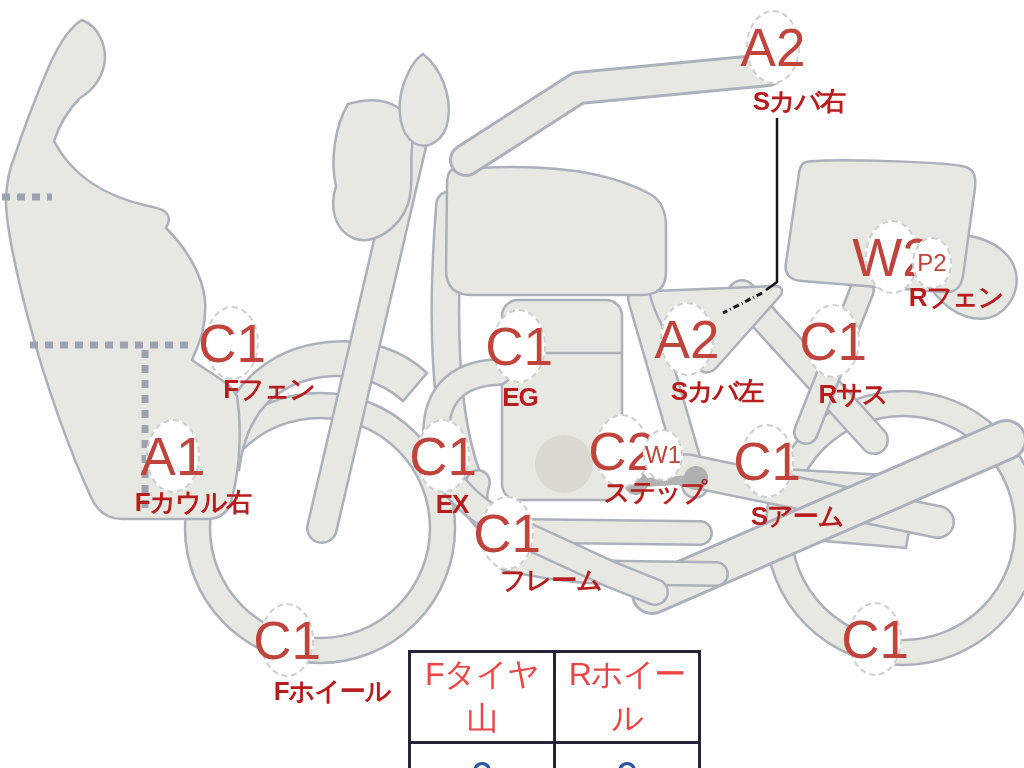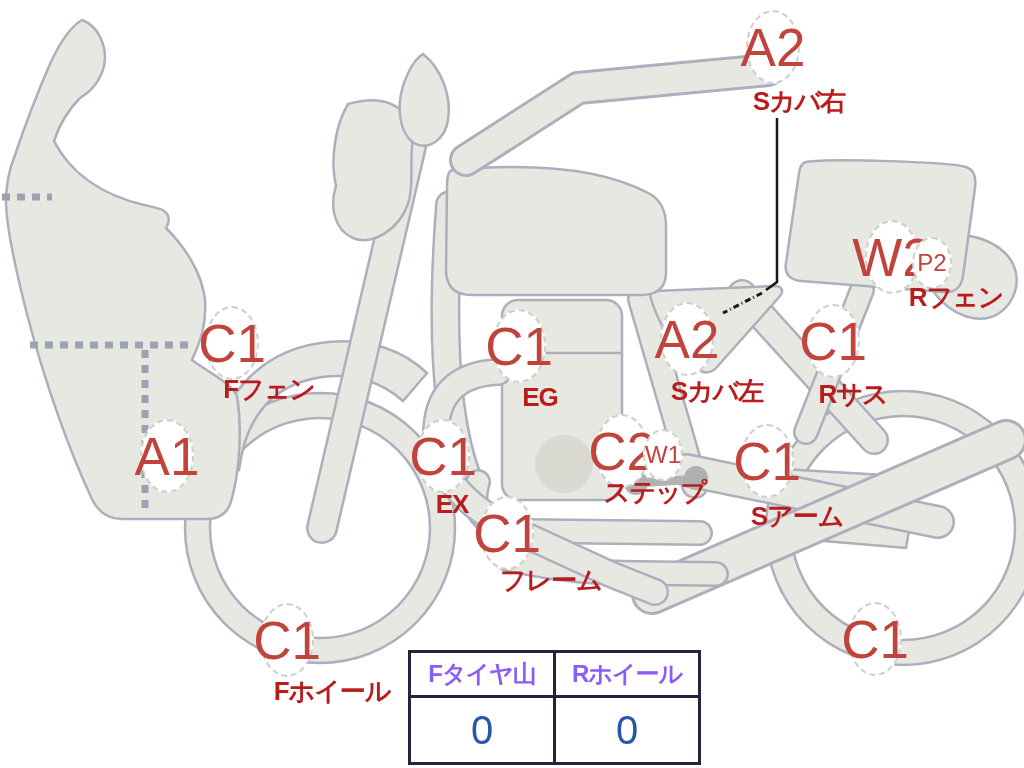--- a/index.html
+++ b/index.html
@@ -22,21 +22,21 @@
     letter-spacing:-1px;z-index:6;
   }
   .tire-table{
     position:absolute;left:408px;top:650px;border-collapse:collapse;z-index:7;
     background:#ffffff;
   }
   .tire-table th,.tire-table td{
     border:3px solid #23233c;text-align:center;vertical-align:middle;
   }
   .tire-table th{
-    width:134px;height:42px;font-size:24px;font-weight:700;color:#8b5cf6;
+    width:134px;height:42px;font-size:32px;font-weight:400;color:#ef4444;
     letter-spacing:-1px;padding:0 4px;
   }
   .tire-table td{
     height:62px;font-size:40px;font-weight:400;color:#2b55a7;
   }
 </style>
 </head>
 <body>
 
 <div class="stage">
@@ -171,28 +171,29 @@
   <div class="badge sm" style="left:932px;top:263px">
       <span>P2</span>
     </div>
   <div class="part-label" style="left:956px;top:297px">Rフェン</div>
 
   <div class="badge lg" style="left:232px;top:343px">
       <span>C1</span>
     </div>
   <div class="part-label" style="left:269px;top:389px">Fフェン</div>
 
-  <div class="badge lg" style="left:167px;top:456px">
+  <div class="badge lg" style="left:173px;top:456px">
       <span>A1</span>
     </div>
+  <div class="part-label" style="left:193px;top:502px">Fカウル右</div>
 
   <div class="badge lg" style="left:519px;top:346px">
       <span>C1</span>
     </div>
-  <div class="part-label" style="left:540px;top:397px">EG</div>
+  <div class="part-label" style="left:520px;top:397px">EG</div>
 
   <div class="badge lg" style="left:687px;top:339px">
       <span>A2</span>
     </div>
   <div class="part-label" style="left:717px;top:391px">Sカバ左</div>
 
   <div class="badge lg" style="left:833px;top:341px">
       <span>C1</span>
     </div>
   <div class="part-label" style="left:853px;top:394px">Rサス</div>

